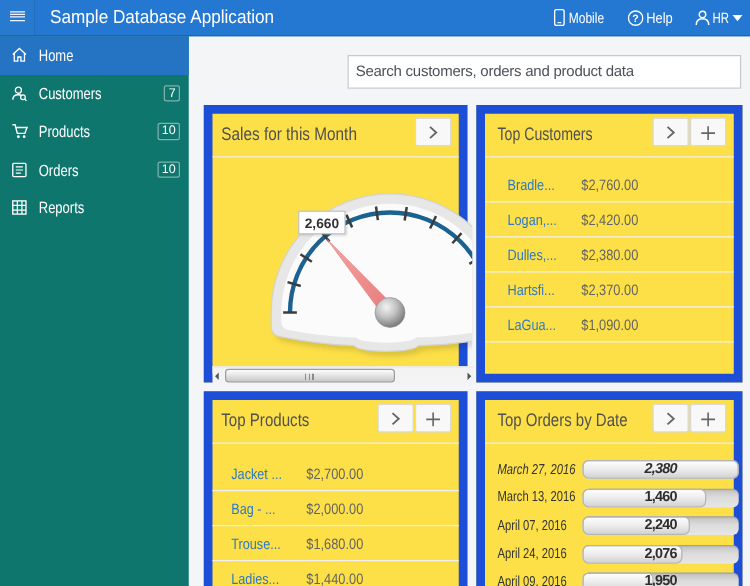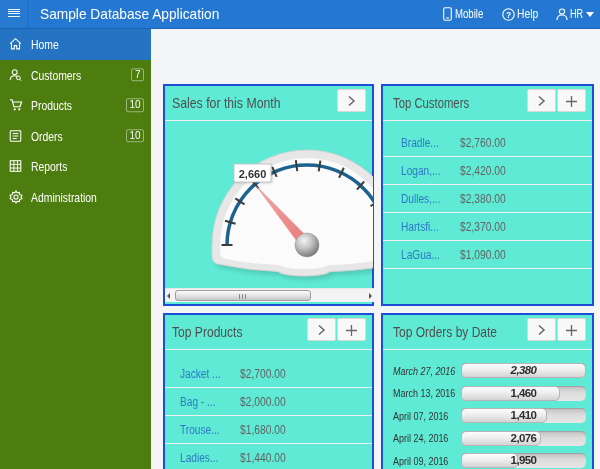--- a/index.html
+++ b/index.html
@@ -9,29 +9,29 @@
 
 #hdr { position:absolute; left:0; top:0; width:600px; height:29px; background:#2478d1; border-bottom:1px solid #1d64b4; }
 #hamb { position:absolute; left:0; top:0; width:28px; height:28px; background:rgba(255,255,255,0.02); border-right:1px solid rgba(0,0,0,0.10); }
 #hamb .bars { position:absolute; left:8px; top:8.5px; width:11.5px; }
 #hamb .bars div { height:1.2px; background:#eef4fb; margin-bottom:1.2px; }
 #title { position:absolute; left:40px; top:0; line-height:28px; color:#fff; font-size:15px; transform:scaleX(0.915); transform-origin:left center; }
 .hitem { position:absolute; top:0; height:28px; color:#fff; font-size:12px; line-height:28px; transform:scaleX(0.8); transform-origin:left center; }
 .hic { position:absolute; }
 
 
-#side { position:absolute; left:0; top:29px; width:151px; height:440px; background:#4d7c0f; }
+#side { position:absolute; left:0; top:29px; width:151px; height:440px; background:#0f766e; }
 .srow { position:relative; height:30.5px; color:#fff; font-size:13px; }
 .srow.active { background:#2574c4; }
 .srow .lbl { position:absolute; left:31px; top:50%; transform:translateY(-50%) scaleX(0.8); transform-origin:left center; white-space:nowrap; }
 .srow svg { position:absolute; left:9px; top:50%; transform:translateY(-50%); }
 .badge { position:absolute; right:7px; top:50%; transform:translateY(-50%); border:1px solid rgba(255,255,255,0.45); border-radius:2px; font-size:10px; line-height:11.5px; padding:0 2.5px; color:#fff; }
 
 
-.card { position:absolute; background:#5eead4; border:2px solid #1d4ed8; }
+.card { position:absolute; background:#fde047; border:7px solid #1d4ed8; }
 .chead { position:relative; height:35px; border-bottom:1px solid #efefef; }
 .chead .ct { position:absolute; left:9px; top:0; line-height:34px; font-size:14.5px; color:#505050; white-space:nowrap; }
 .cbtns { position:absolute; right:6px; top:2.5px; }
 .cbtn { display:inline-block; vertical-align:top; width:29px; height:23px; background:#f8f8f8; border:1px solid #d9d9d9; border-radius:2px; margin-left:1px; text-align:center; }
 .cbtn svg { margin-top:5px; }
 
 
 .lrow { position:relative; height:28px; border-bottom:1px solid #f0f0f1; font-size:12px; line-height:28px; }
 .lrow .lnk { position:absolute; left:18px; color:#2e79c5; transform:scaleX(0.845); transform-origin:left center; white-space:nowrap; }
 .lrow .val { position:absolute; left:77px; color:#636363; transform:scaleX(0.855); transform-origin:left center; white-space:nowrap; }
@@ -125,29 +125,23 @@
     <div class="srow">
       <svg width="13" height="13" viewBox="0 0 16 16">
           <rect x="1.5" y="1.5" width="13" height="13" fill="none" stroke="#fff" stroke-width="1.3"></rect>
           <line x1="1.5" y1="6" x2="14.5" y2="6" stroke="#fff" stroke-width="1.2"></line>
           <line x1="1.5" y1="10.5" x2="14.5" y2="10.5" stroke="#fff" stroke-width="1.2"></line>
           <line x1="6" y1="1.5" x2="6" y2="14.5" stroke="#fff" stroke-width="1.2"></line>
           <line x1="10.5" y1="1.5" x2="10.5" y2="14.5" stroke="#fff" stroke-width="1.2"></line>
         </svg>
       <span class="lbl">Reports</span>
     </div>
-    <div class="srow">
-      <svg width="14" height="14" viewBox="0 0 16 16">
-          <path d="M8 1 L9.2 3.2 L11.8 2.7 L12.3 5.3 L14.9 6 L13.8 8 L14.9 10 L12.3 10.7 L11.8 13.3 L9.2 12.8 L8 15 L6.8 12.8 L4.2 13.3 L3.7 10.7 L1.1 10 L2.2 8 L1.1 6 L3.7 5.3 L4.2 2.7 L6.8 3.2 Z" fill="none" stroke="#fff" stroke-width="1.2" stroke-linejoin="round"></path>
-          <circle cx="8" cy="8" r="2.4" fill="none" stroke="#fff" stroke-width="1.2"></circle>
-        </svg>
-      <span class="lbl">Administration</span>
-    </div>
-  </div>
-
+  </div>
+
+  <div id="search">Search customers, orders and product data</div>
 
   <div class="card" id="card-sales" style="left:163px; top:84px; width:211px; height:222px;">
     <div class="chead">
         <span class="ct" style="transform:scaleX(0.847); transform-origin:left center; left:6.5px;">Sales for this Month</span>
       <span class="cbtns"><span class="cbtn"><svg width="9" height="12" viewBox="0 0 9 12">
               <path d="M2 1.5 L7 6 L2 10.5" fill="none" stroke="#666" stroke-width="1.5"></path>
             </svg></span></span>
     </div>
     <div style="position:relative; width:208px; height:170px; overflow:hidden;">
       <svg width="208" height="170" viewBox="0 0 208 170">
@@ -298,21 +292,21 @@
       <div class="orow" style="top:35.5px;text-decoration:underline;">
           <span class="dlbl">March 13, 2016</span>
           <span class="otrack"></span>
           <span class="ofill" style="width:99px;"></span>
           <span class="oval">1,460</span>
         </div>
       <div class="orow" style="top:58px;">
           <span class="dlbl">April 07, 2016</span>
           <span class="otrack"></span>
           <span class="ofill" style="width:86px;"></span>
-          <span class="oval">1,410</span>
+          <span class="oval">2,240</span>
         </div>
       <div class="orow" style="top:80.5px;">
           <span class="dlbl">April 24, 2016</span>
           <span class="otrack"></span>
           <span class="ofill" style="width:80px;"></span>
           <span class="oval">2,076</span>
         </div>
       <div class="orow" style="top:103px;">
           <span class="dlbl">April 09, 2016</span>
           <span class="otrack"></span>

